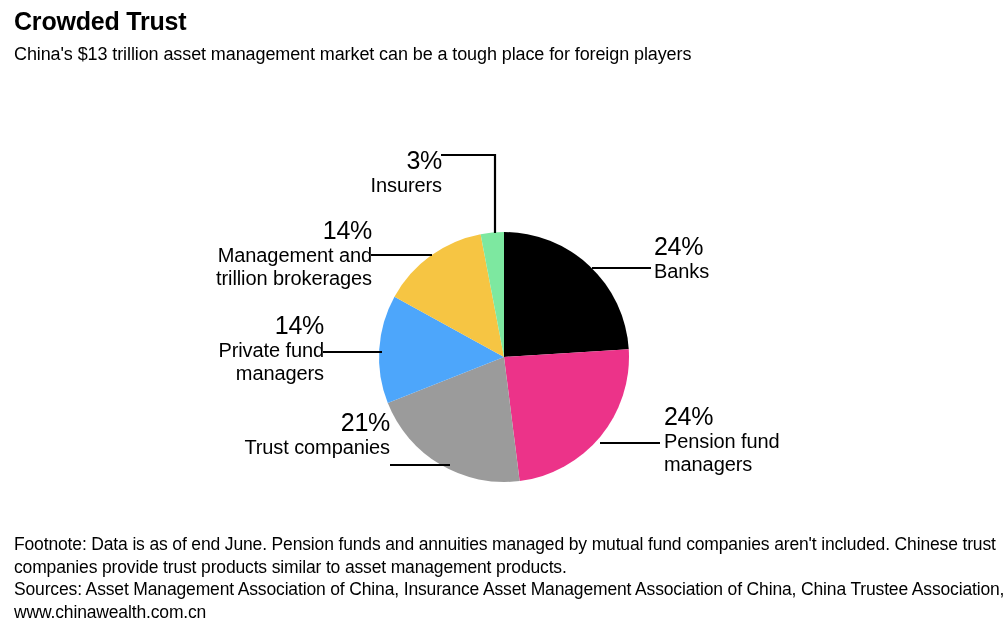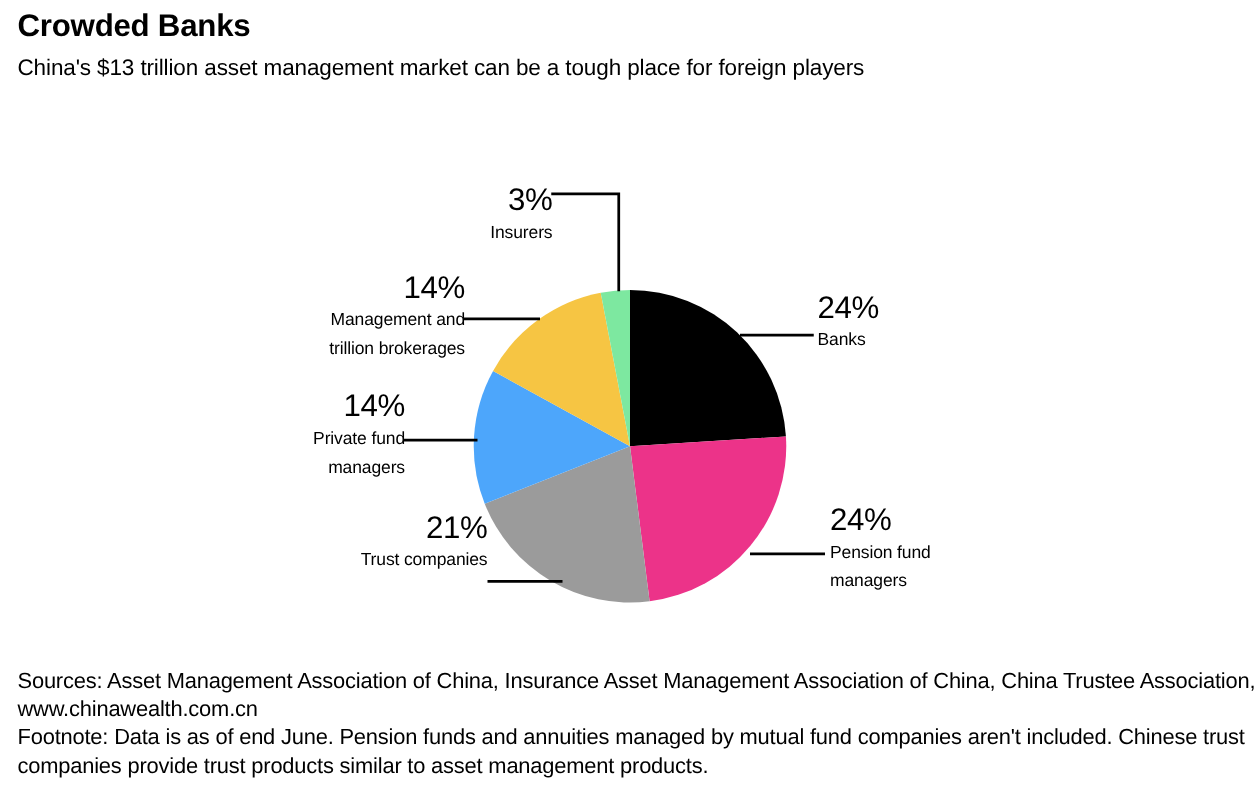--- a/index.html
+++ b/index.html
@@ -65,21 +65,21 @@
   }
   .callout .pct {
     display: block;
     font-size: 25px;
     line-height: 28px;
     letter-spacing: -0.3px;
     white-space: nowrap;
   }
   .callout .name {
     display: block;
-    font-size: 14px;
+    font-size: 20px;
     line-height: 23px;
     letter-spacing: -0.1px;
     white-space: nowrap;
   }
   .callout.align-right { text-align: right; }
   .callout.align-left  { text-align: left; }
 
   
   #callout-insurers   { left: 232px; top: 34px; width: 210px; }
   #callout-securities { left: 110px; top: 104px; width: 262px; }
@@ -97,21 +97,21 @@
     font-size: 17.5px;
     line-height: 22.6px;
     letter-spacing: -0.15px;
   }
   #footer p { margin: 0; }
 </style>
 </head>
 <body>
 
 <div id="header">
-  <h1 id="chart-title">Crowded Banks</h1>
+  <h1 id="chart-title">Crowded Trust</h1>
   <p id="chart-subtitle">China's $13 trillion asset management market can be a tough place for foreign players</p>
 </div>
 
 <div id="plot-area">
 
   <svg id="pie-svg" viewBox="0 0 1006 410" xmlns="http://www.w3.org/2000/svg">
     <g id="pie-slices">
         <path d="M 504 245 L 504.00 120.00 A 125 125 0 0 1 628.75 237.15 Z" fill="#000000"></path>
         <path d="M 504 245 L 628.75 237.15 A 125 125 0 0 1 519.67 369.01 Z" fill="#EC3389"></path>
         <path d="M 504 245 L 519.67 369.01 A 125 125 0 0 1 387.78 291.02 Z" fill="#9B9B9B"></path>
@@ -158,15 +158,15 @@
 
   <div class="callout align-left" id="callout-mutual">
     <span class="pct">24%</span>
     <span class="name">Pension fund</span>
     <span class="name">managers</span>
   </div>
 
 </div>
 
 <div id="footer">
+  <p>Footnote: Data is as of end June. Pension funds and annuities managed by mutual fund companies aren't included. Chinese trust companies provide trust products similar to asset management products.</p>
   <p>Sources: Asset Management Association of China, Insurance Asset Management Association of China, China Trustee Association, www.chinawealth.com.cn</p>
-  <p>Footnote: Data is as of end June. Pension funds and annuities managed by mutual fund companies aren't included. Chinese trust companies provide trust products similar to asset management products.</p>
 </div>
 
 </body></html>

